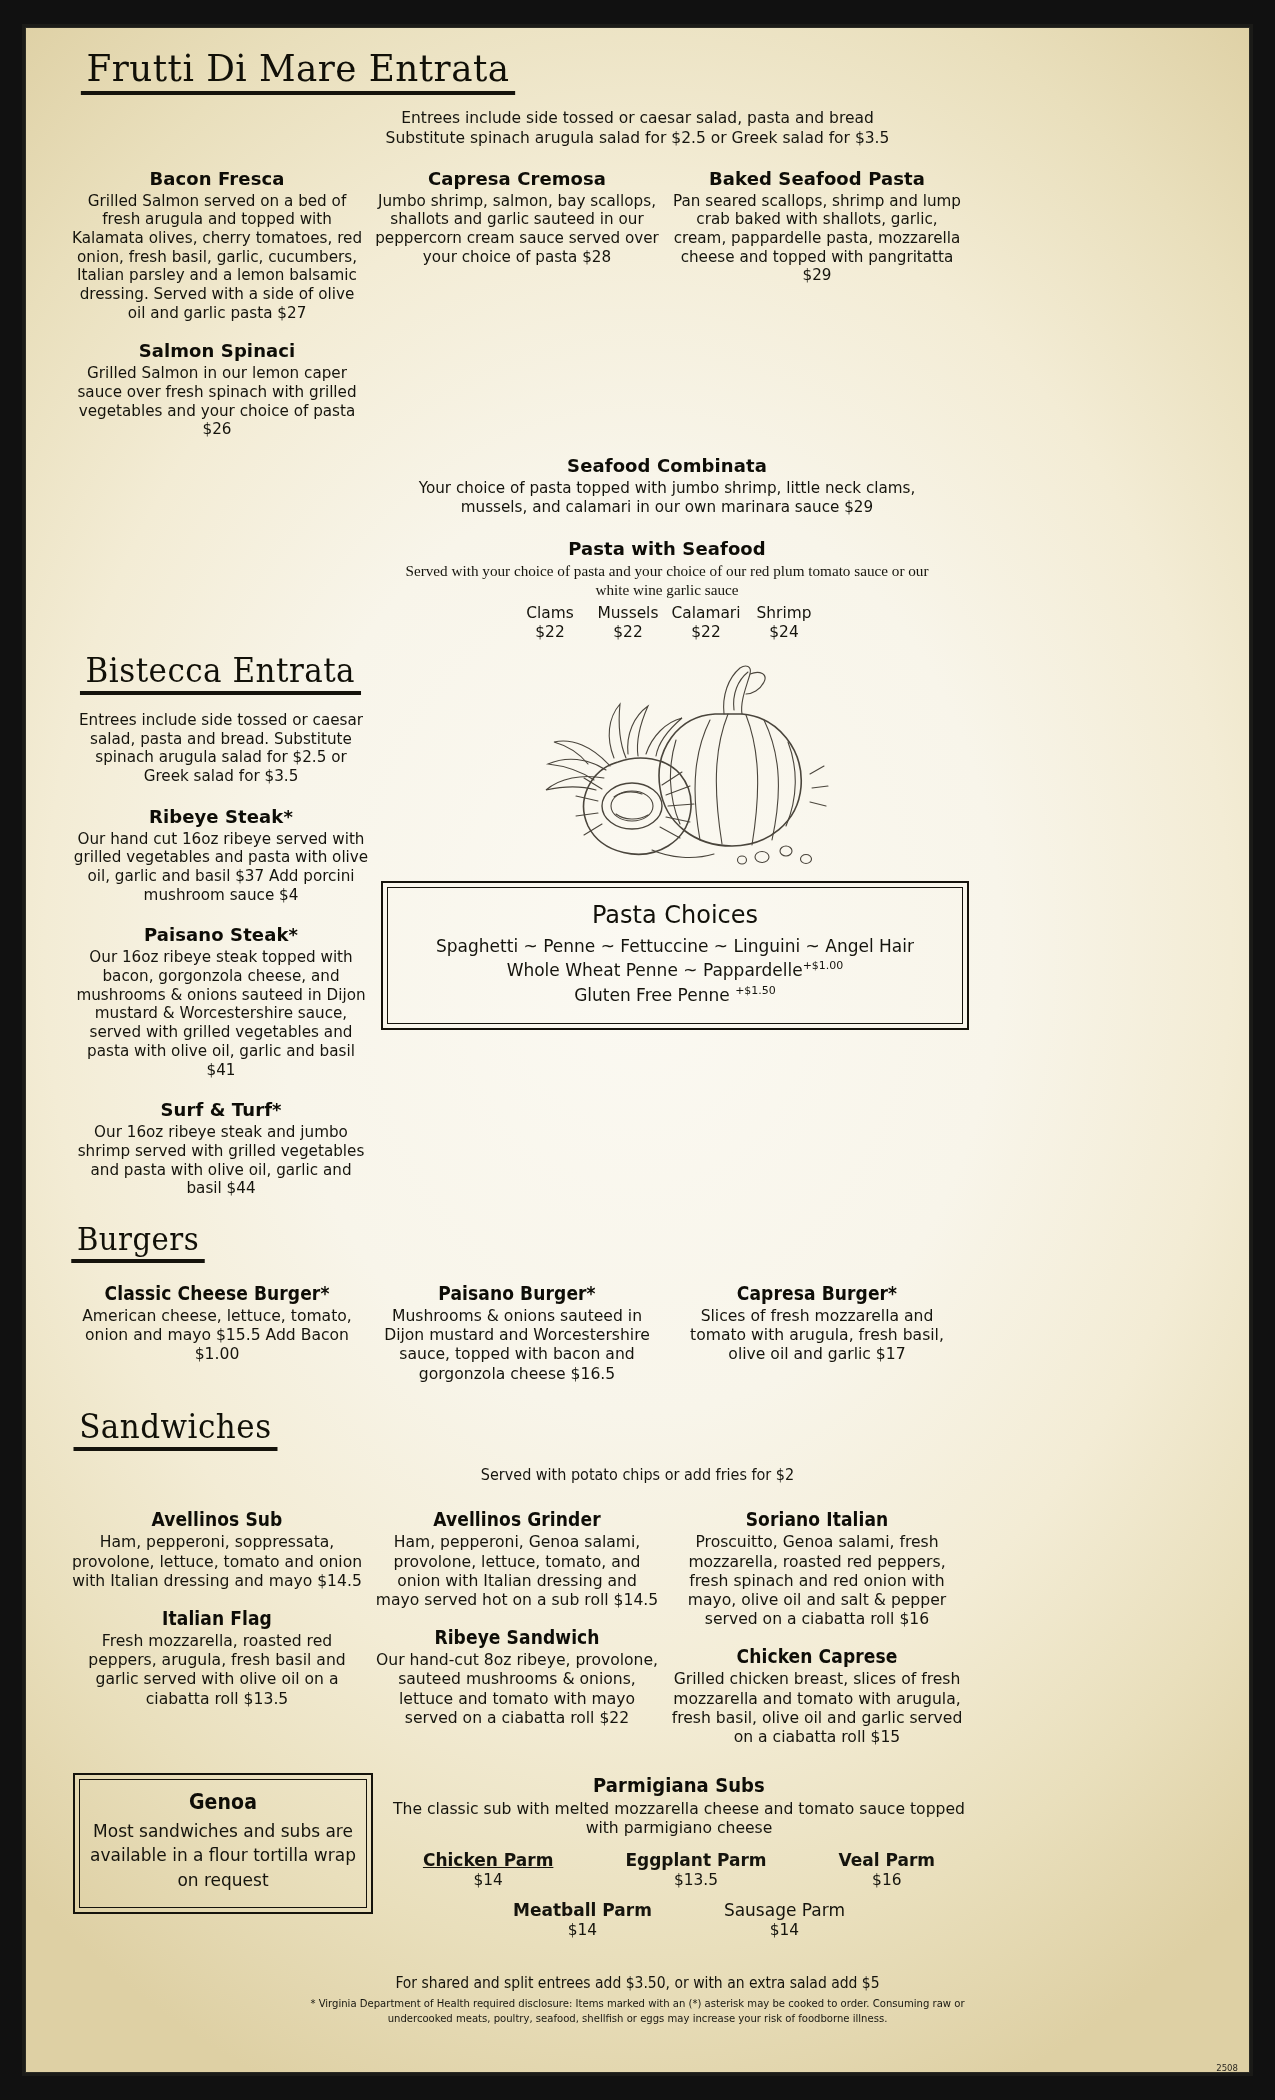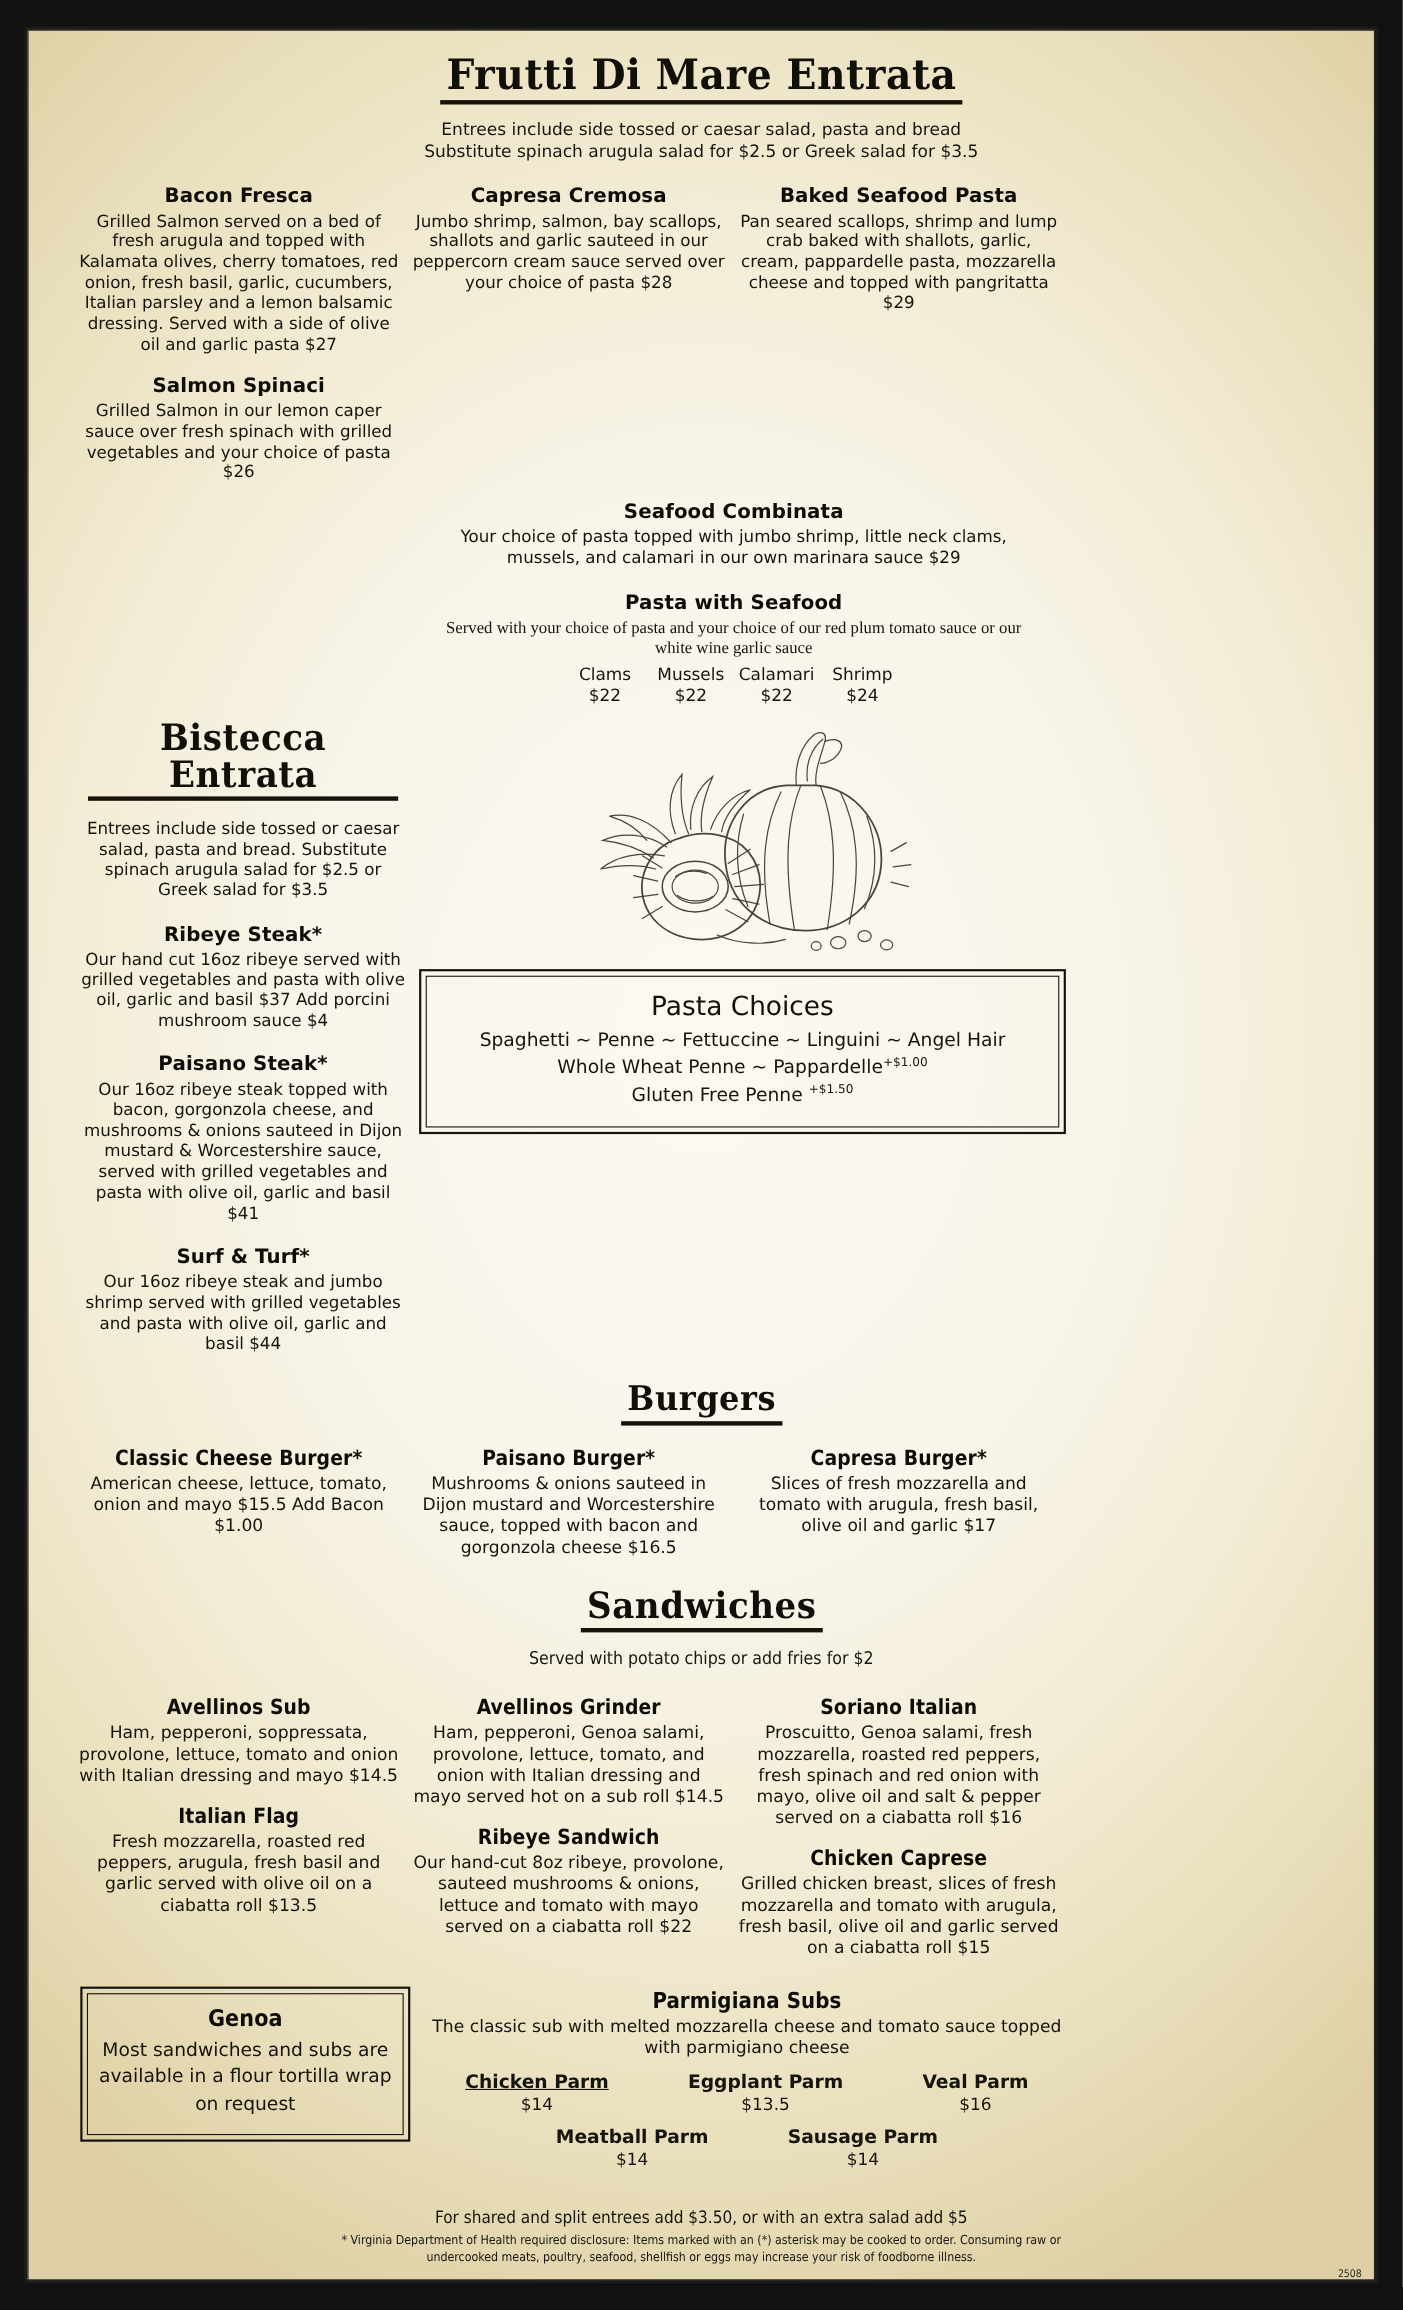--- a/index.html
+++ b/index.html
@@ -29,23 +29,23 @@
   .sheet{
     position:absolute;
     left:0;top:0;right:0;bottom:0;
     padding:22px 42px 10px 42px;
     box-sizing:border-box;
   }
 
   
   .fancy-title{
     font-family:"DejaVu Serif", serif;
-    font-weight:700;
+    font-weight:400;
     color:#111008;
-    text-align:center;
+    text-align:left;
     letter-spacing:0.5px;
     line-height:1;
     display:block;
   }
   .fancy-title span.u{
     display:inline-block;
     border-bottom:4px solid #15130c;
     padding:0 6px 4px 6px;
     transform:scaleX(0.94);
   }
@@ -399,21 +399,21 @@
               <div>$16</div>
             </div>
           </div>
 
           <div class="price-grid" style="gap:72px;margin-top:10px;">
             <div class="pg">
               <div style="font-weight:bold;font-size:17px;">Meatball Parm</div>
               <div>$14</div>
             </div>
             <div class="pg">
-              <div style="font-weight:bold;font-size:17px;text-align:right;">Sausage Parm</div>
+              <div style="font-weight:normal;font-size:17px;text-align:right;">Sausage Parm</div>
               <div>$14</div>
             </div>
           </div>
         </div>
       </div>
 
       <div style="margin-top:34px;">
         <div class="foot-note">For shared and split entrees add $3.50, or with an extra salad add $5</div>
         <div class="disclosure">* Virginia Department of Health required disclosure: Items marked with an (*) asterisk may be cooked to order. Consuming raw or</div>
         <div class="disclosure" style="margin-top:0;">undercooked meats, poultry, seafood, shellfish or eggs may increase your risk of foodborne illness.</div>

